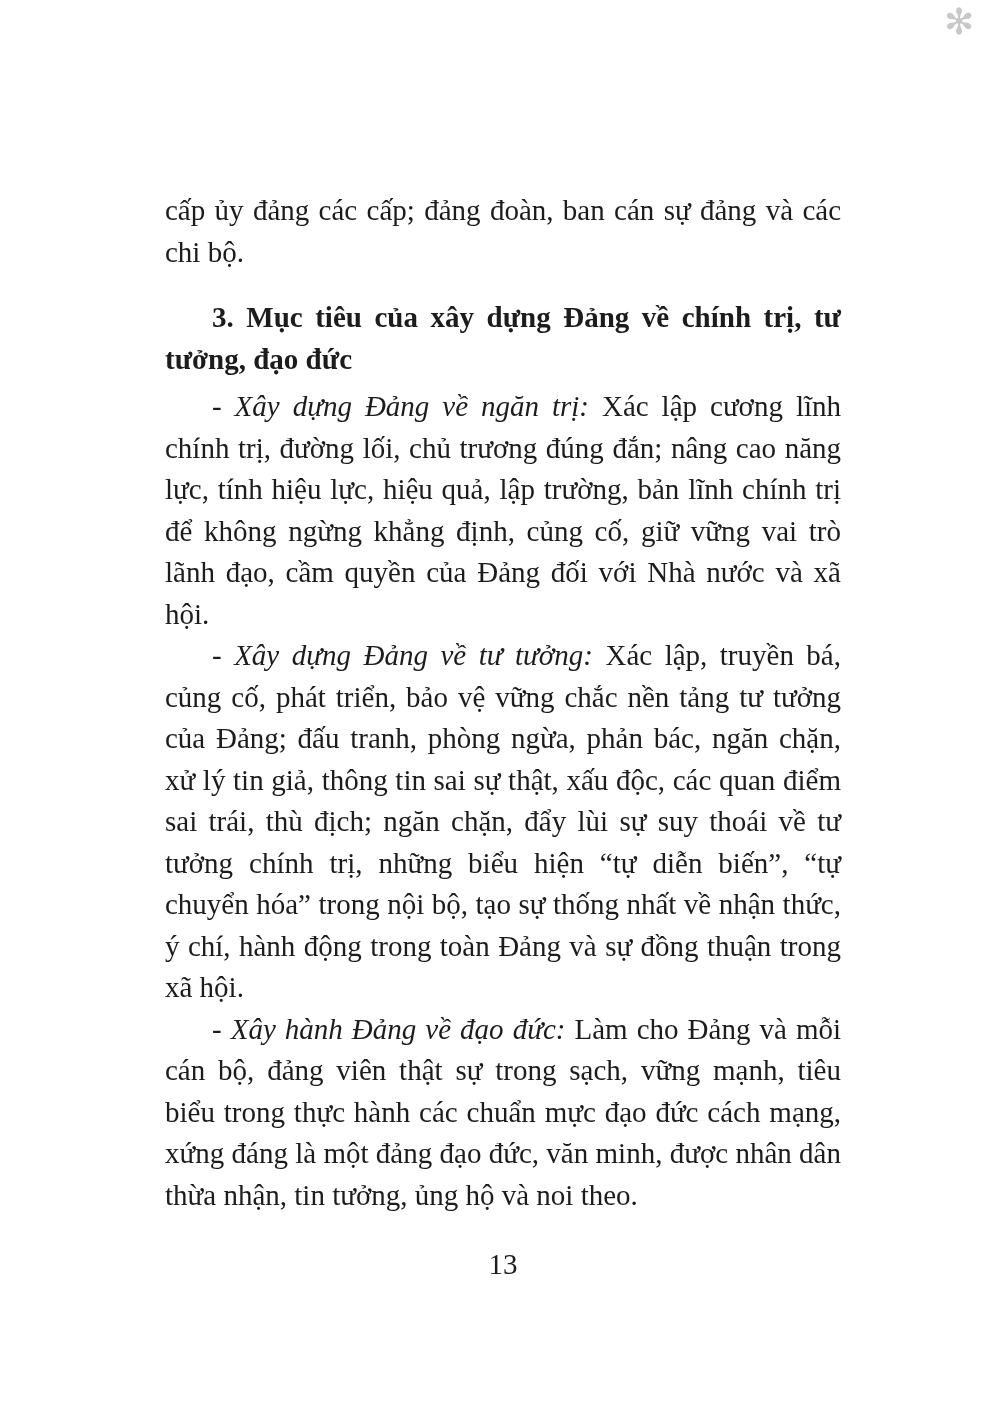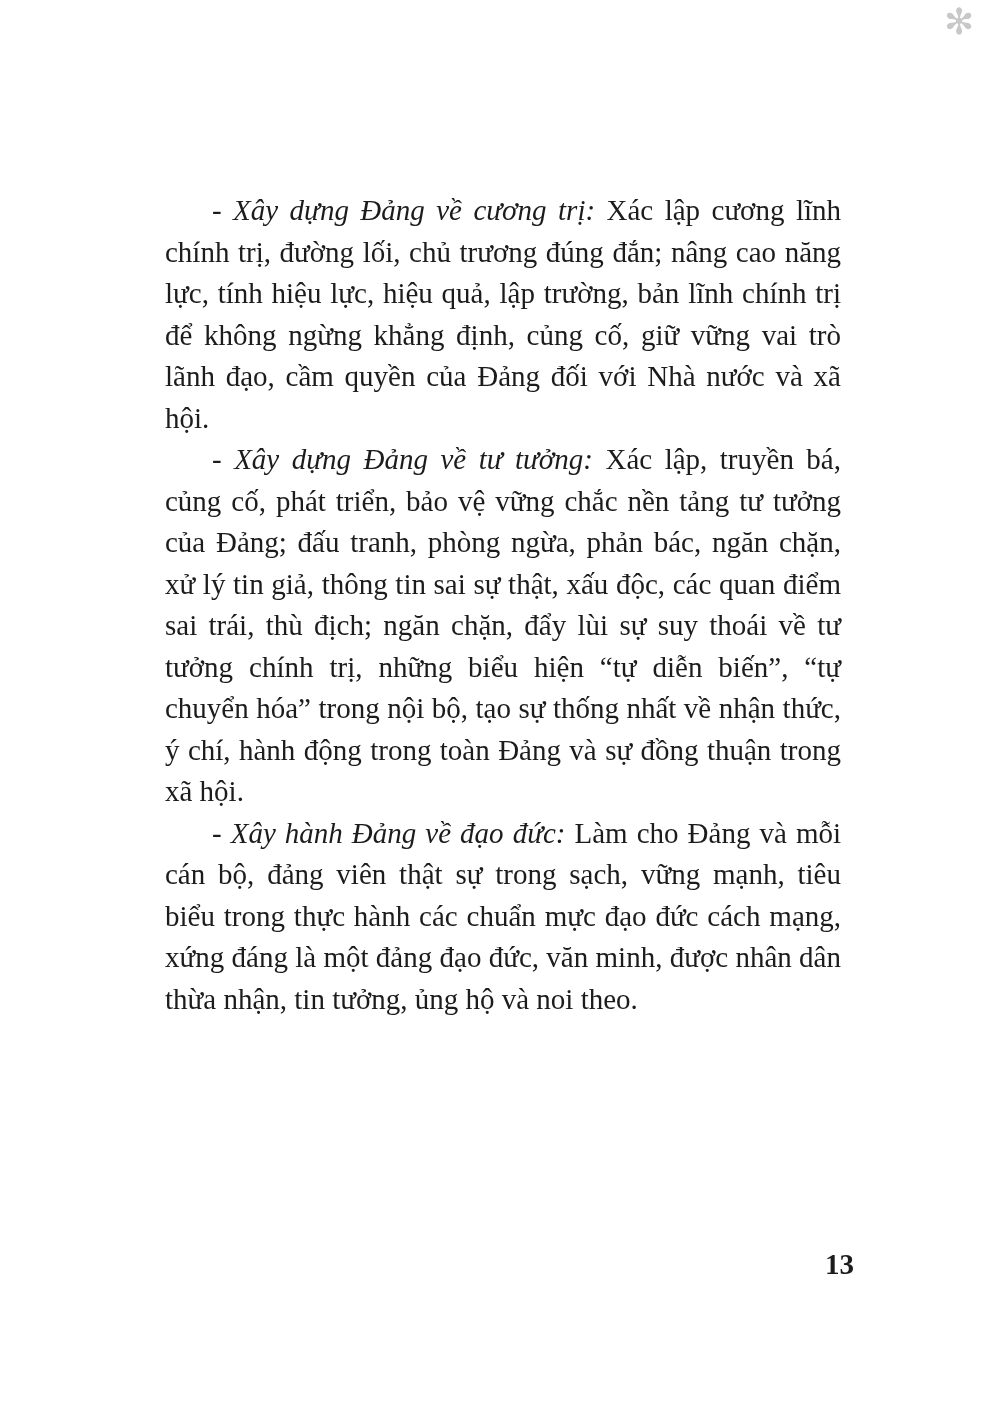--- a/index.html
+++ b/index.html
@@ -46,40 +46,41 @@
     font-weight: bold;
     text-indent: 47px;
     text-align: justify;
   }
   .lead {
     font-style: italic;
   }
   .page-number {
     position: absolute;
     top: 1248px;
-    left: 178px;
+    left: 165px;
     width: 676px;
-    text-align: right;
+    text-align: center;
     font-size: 29px;
     line-height: 32px;
-    font-weight: bold;
   }
 </style>
 </head>
 <body>
 
 <div class="page">
 
   <div class="ornament">✻</div>
 
   <div class="content">
 
+    <p class="para no-indent">cấp ủy đảng các cấp; đảng đoàn, ban cán sự đảng và các chi bộ.</p>
 
+    <p class="heading">3. Mục tiêu của xây dựng Đảng về chính trị, tư tưởng, đạo đức</p>
 
-    <p class="para"><span class="lead">- Xây dựng Đảng về cương trị:</span><span> Xác lập cương lĩnh chính trị, đường lối, chủ trương đúng đắn; nâng cao năng lực, tính hiệu lực, hiệu quả, lập trường, bản lĩnh chính trị để không ngừng khẳng định, củng cố, giữ vững vai trò lãnh đạo, cầm quyền của Đảng đối với Nhà nước và xã hội.</span></p>
+    <p class="para"><span class="lead">- Xây dựng Đảng về ngăn trị:</span><span> Xác lập cương lĩnh chính trị, đường lối, chủ trương đúng đắn; nâng cao năng lực, tính hiệu lực, hiệu quả, lập trường, bản lĩnh chính trị để không ngừng khẳng định, củng cố, giữ vững vai trò lãnh đạo, cầm quyền của Đảng đối với Nhà nước và xã hội.</span></p>
 
     <p class="para"><span class="lead">- Xây dựng Đảng về tư tưởng:</span><span> Xác lập, truyền bá, củng cố, phát triển, bảo vệ vững chắc nền tảng tư tưởng của Đảng; đấu tranh, phòng ngừa, phản bác, ngăn chặn, xử lý tin giả, thông tin sai sự thật, xấu độc, các quan điểm sai trái, thù địch; ngăn chặn, đẩy lùi sự suy thoái về tư tưởng chính trị, những biểu hiện “tự diễn biến”, “tự chuyển hóa” trong nội bộ, tạo sự thống nhất về nhận thức, ý chí, hành động trong toàn Đảng và sự đồng thuận trong xã hội.</span></p>
 
     <p class="para"><span class="lead">- Xây hành Đảng về đạo đức:</span><span> Làm cho Đảng và mỗi cán bộ, đảng viên thật sự trong sạch, vững mạnh, tiêu biểu trong thực hành các chuẩn mực đạo đức cách mạng, xứng đáng là một đảng đạo đức, văn minh, được nhân dân thừa nhận, tin tưởng, ủng hộ và noi theo.</span></p>
 
   </div>
 
   <div class="page-number">13</div>
 
 </div>

